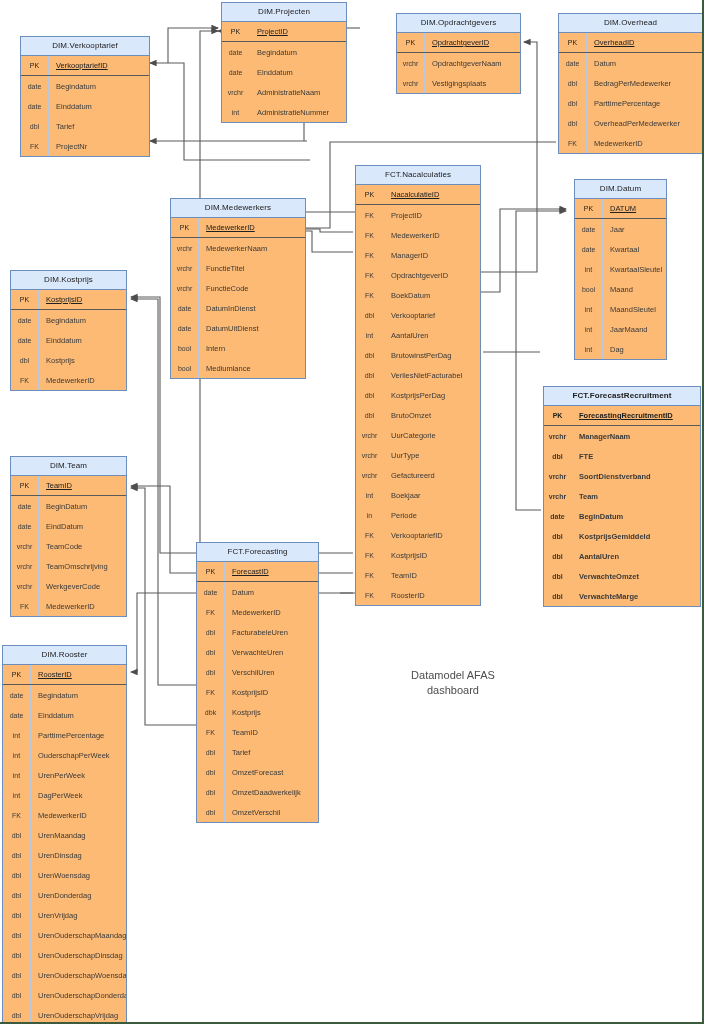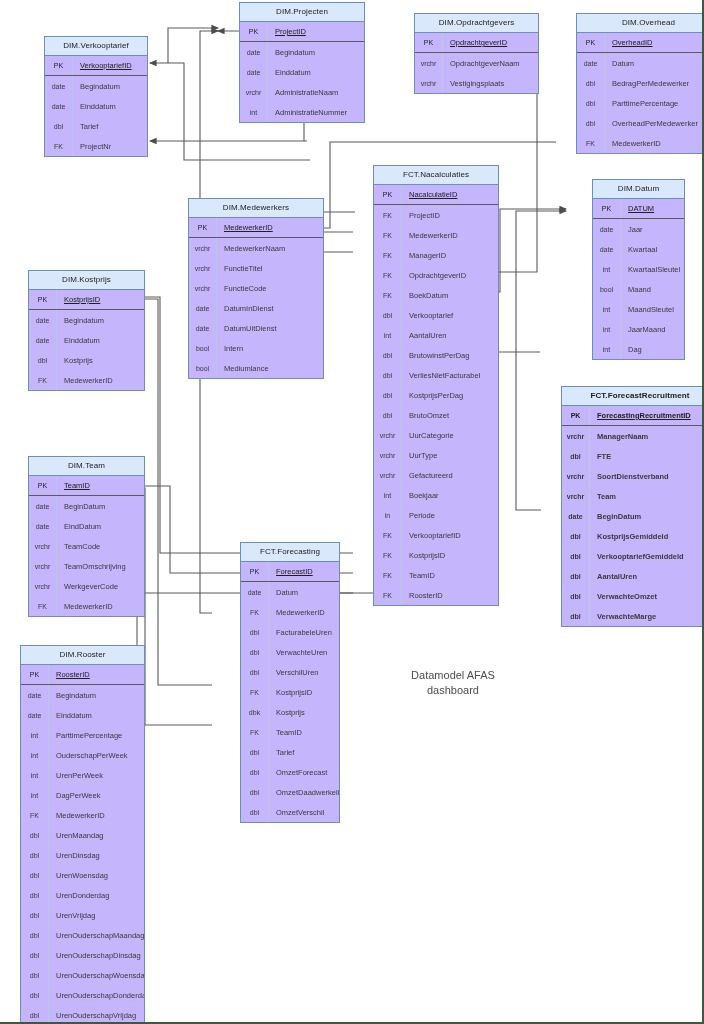--- a/index.html
+++ b/index.html
@@ -16,23 +16,22 @@
     border-right:2px solid #3c5a3c;
     border-bottom:2px solid #3c5a3c;
     box-sizing:border-box;
   }
   #wires{position:absolute;left:0;top:0;width:704px;height:1024px;pointer-events:none;}
 
   .tbl{
     position:absolute;
     box-sizing:border-box;
     border:1px solid #6c8ebf;
-    background:#c4b5fd;
+    background:#fdba74;
     z-index:5;
-    margin-left:18px;
   }
   .tbl .hdr{
     background:#dae8fc;
     border-bottom:1px solid #6c8ebf;
     text-align:center;
     color:#202020;
     font-size:8px;
     line-height:18px;
     height:18px;
     letter-spacing:.1px;
@@ -143,21 +142,21 @@
       <path d="M340,593 L420,593"></path>
       <path d="M483,352 L540,352"></path>
     </g>
   </svg>
 
   <div class="caption" style="left:383px; top:668px; width:140px;">
     <div>Datamodel AFAS</div>
     <div>dashboard</div>
   </div>
 
-<div class="tbl" style="left: 26px; top: 36px; width: 104px;">
+<div class="tbl" style="left: 20px; top: 36px; width: 130px;">
       <div class="hdr">DIM.Verkooptarief</div>
       <div class="row pk">
         <div class="k">PK</div>
         <div class="v">VerkooptariefID</div>
       </div>
       <div class="row">
         <div class="k">date</div>
         <div class="v">Begindatum</div>
       </div>
       <div class="row">
@@ -443,24 +442,20 @@
       <div class="row">
         <div class="k">date</div>
         <div class="v">BeginDatum</div>
       </div>
       <div class="row">
         <div class="k">dbl</div>
         <div class="v">KostprijsGemiddeld</div>
       </div>
       <div class="row">
         <div class="k">dbl</div>
-        <div class="v">VerkooptariefGemiddeld</div>
-      </div>
-      <div class="row">
-        <div class="k">dbl</div>
         <div class="v">AantalUren</div>
       </div>
       <div class="row">
         <div class="k">dbl</div>
         <div class="v">VerwachteOmzet</div>
       </div>
       <div class="row">
         <div class="k">dbl</div>
         <div class="v">VerwachteMarge</div>
       </div>
@@ -489,21 +484,21 @@
       </div>
       <div class="row">
         <div class="k">vrchr</div>
         <div class="v">WerkgeverCode</div>
       </div>
       <div class="row">
         <div class="k">FK</div>
         <div class="v">MedewerkerID</div>
       </div>
     </div>
-    <div class="tbl" style="left: 222px; top: 542px; width: 100px;">
+    <div class="tbl" style="left: 196px; top: 542px; width: 123px;">
       <div class="hdr">FCT.Forecasting</div>
       <div class="row pk">
         <div class="k">PK</div>
         <div class="v">ForecastID</div>
       </div>
       <div class="row">
         <div class="k">date</div>
         <div class="v">Datum</div>
       </div>
       <div class="row">

